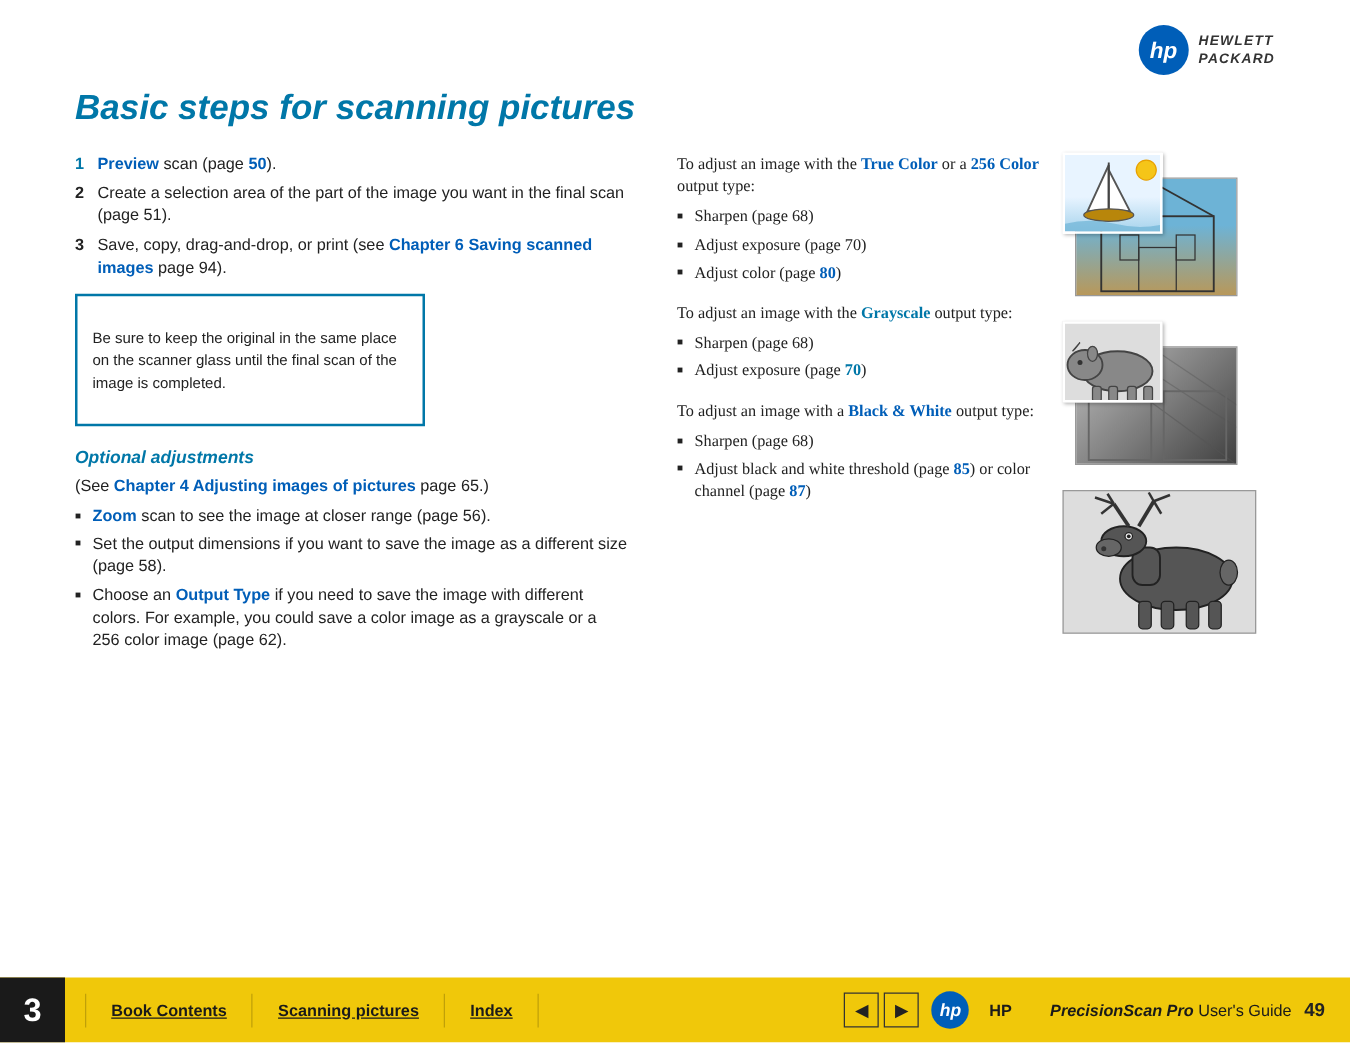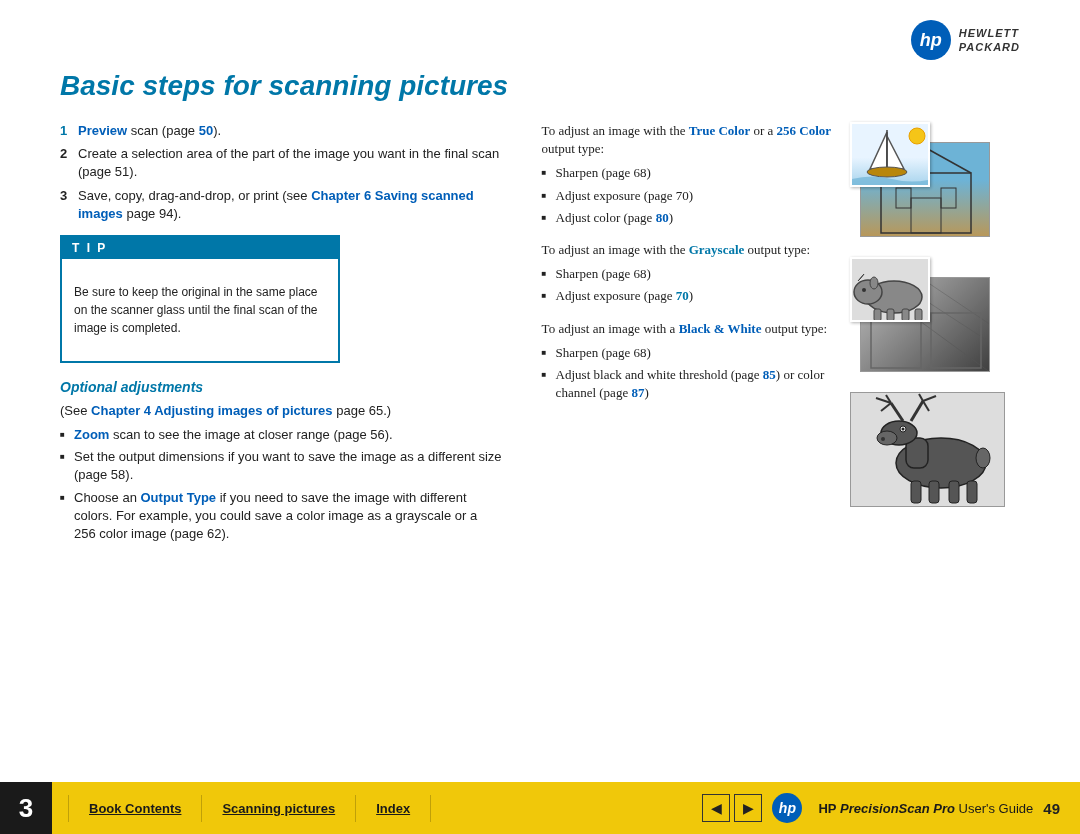--- a/index.html
+++ b/index.html
@@ -291,21 +291,20 @@
           <span class="num" style="color:#222;">2</span>
           <span>Create a selection area of the part of the image you want in the final scan (page 51).</span>
         </li>
         <li>
           <span class="num" style="color:#222;">3</span>
           <span>Save, copy, drag-and-drop, or print (see <span class="bold-blue">Chapter 6 Saving scanned images</span> page 94).</span>
         </li>
       </ol>
 
       <div class="tip-box">
-        <div class="tip-header">T I P</div>
         <div class="tip-body">Be sure to keep the original in the same place on the scanner glass until the final scan of the image is completed.</div>
       </div>
 
       <div class="section-heading" style="margin-top:16px;">Optional adjustments</div>
 
       <p style="font-size:13px; margin-bottom:8px;">
         (See <span class="bold-blue">Chapter 4 Adjusting images of pictures</span> page 65.)
       </p>
 
       <ul class="bullet-list">
@@ -472,17 +471,17 @@
   </div>
   <div class="footer-right">
     <div class="footer-nav-arrows">
       <div class="arrow-btn">◀</div>
       <div class="arrow-btn">▶</div>
     </div>
     <div class="hp-logo-footer">
       <div class="hp-circle-sm">hp</div>
     </div>
     <span class="footer-brand">
-      <strong>HP</strong> <span style="font-style:italic; font-weight:bold;">PrecisionScan Pro</span><span> User's Guide</span>
+      <strong>HP</strong> <span style="font-style:italic; font-weight:bold;margin-left:27px;">PrecisionScan Pro</span><span> User's Guide</span>
     </span>
     <span class="footer-page-num">49</span>
   </div>
 </div>
 
 </body></html>

